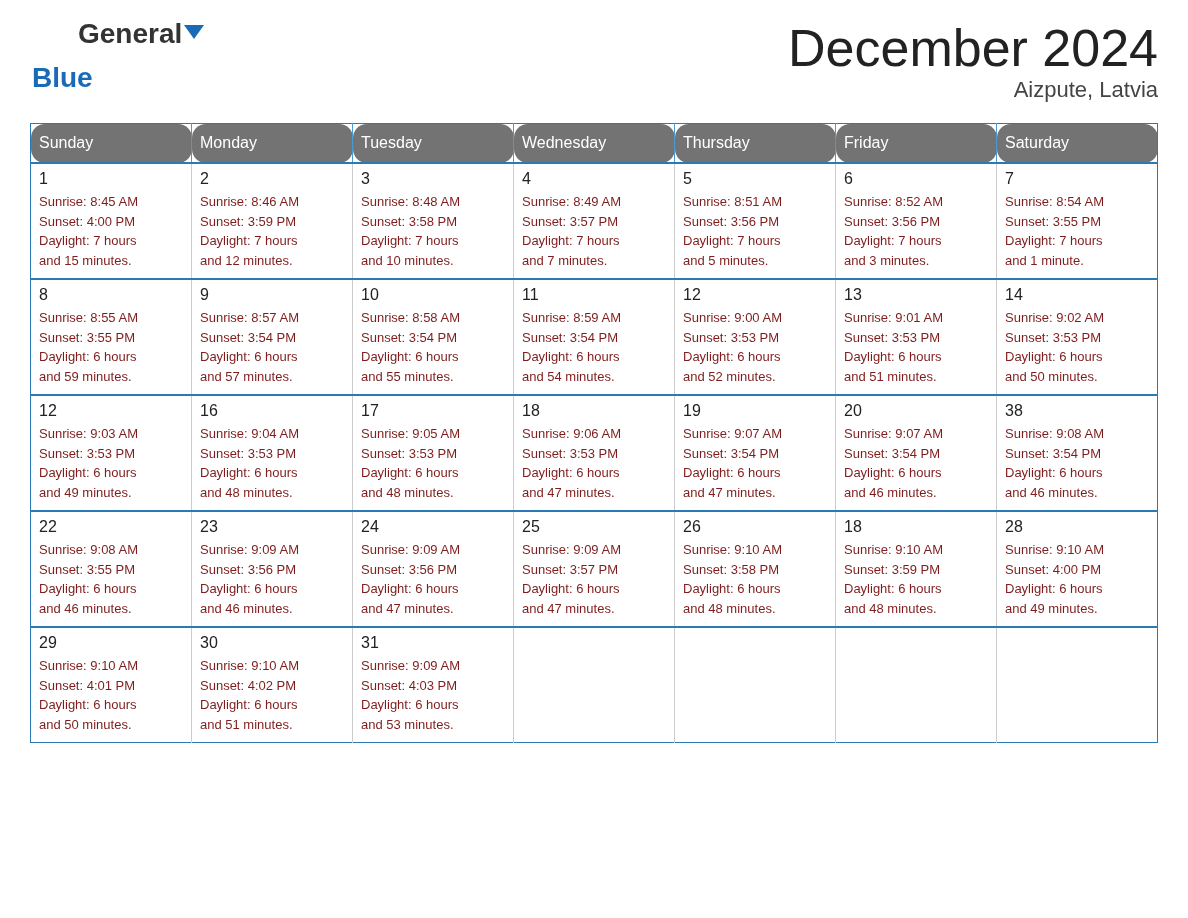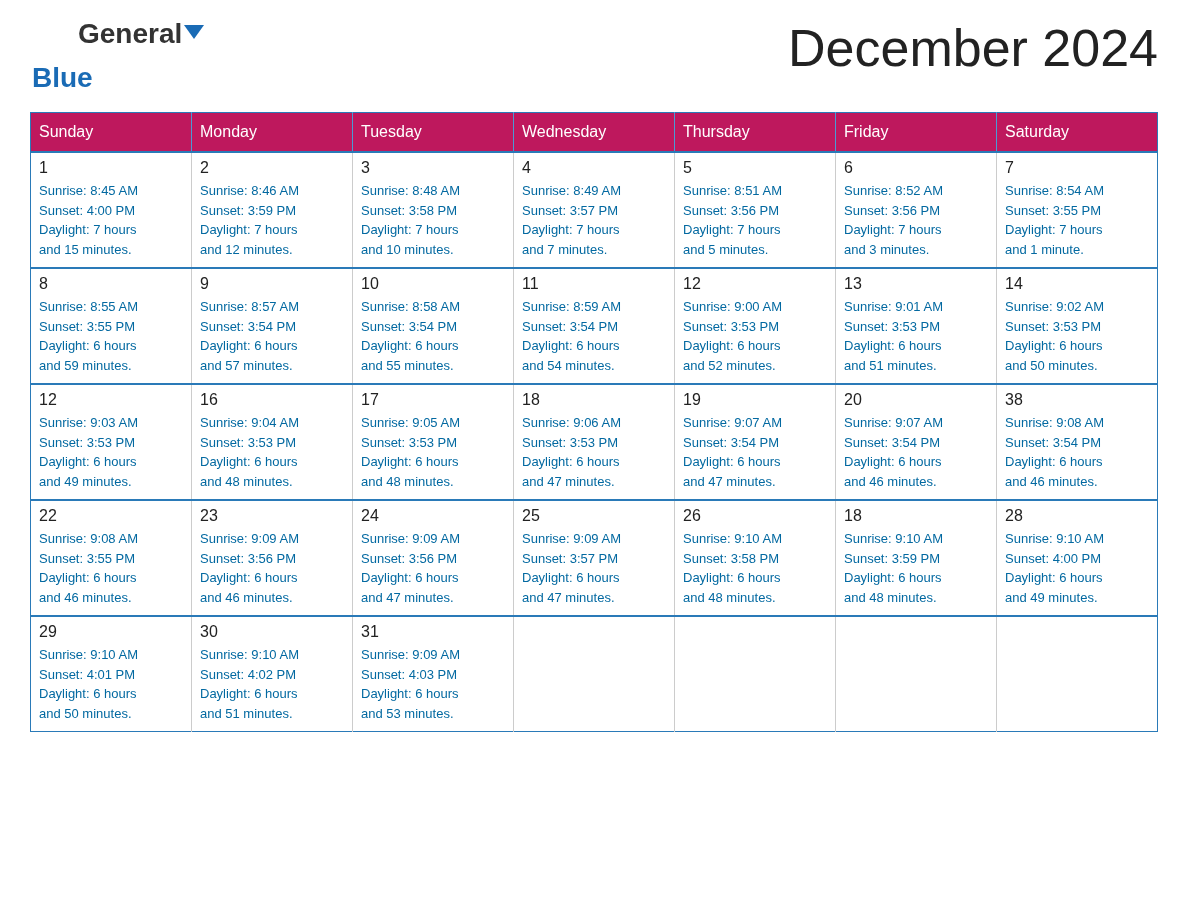--- a/index.html
+++ b/index.html
@@ -62,27 +62,28 @@
       font-size: 22px;
       font-weight: normal;
       color: #444;
     }
     .calendar {
       width: 100%;
       border-collapse: collapse;
       border: 1px solid #2a7ab8;
     }
     .calendar thead tr th {
-      background-color: #be185d;
+      background-color: #737373;
       color: #fff;
       font-size: 16px;
       font-weight: normal;
       padding: 10px 8px;
       text-align: left;
       border-right: 1px solid #4a9ad4;
+      border-radius: 14px;
     }
     .calendar thead tr th:last-child {
       border-right: none;
     }
     .calendar tbody tr td {
       vertical-align: top;
       padding: 6px 8px 8px 8px;
       border-top: 2px solid #2a7ab8;
       border-right: 1px solid #ccc;
       width: 14.28%;
@@ -95,39 +96,40 @@
     }
     .day-number {
       font-size: 16px;
       font-weight: normal;
       color: #222;
       display: block;
       margin-bottom: 4px;
     }
     .day-info {
       font-size: 13px;
-      color: #0369a1;
+      color: #7f1d1d;
       line-height: 1.5;
     }
     .empty-cell {
       background: #fff;
     }
   </style>
 </head>
 <body>
 
 <div class="header">
   <div class="logo">
     <div class="logo-text">
       <span>General</span><span class="logo-triangle"></span>
     </div>
     <div class="logo-line2">Blue</div>
   </div>
   <div class="title-block">
     <h1>December 2024</h1>
+    <h2>Aizpute, Latvia</h2>
   </div>
 </div>
 
 <table class="calendar">
   <thead>
     <tr>
     <th>Sunday</th>
         <th>Monday</th>
         <th>Tuesday</th>
         <th>Wednesday</th>

